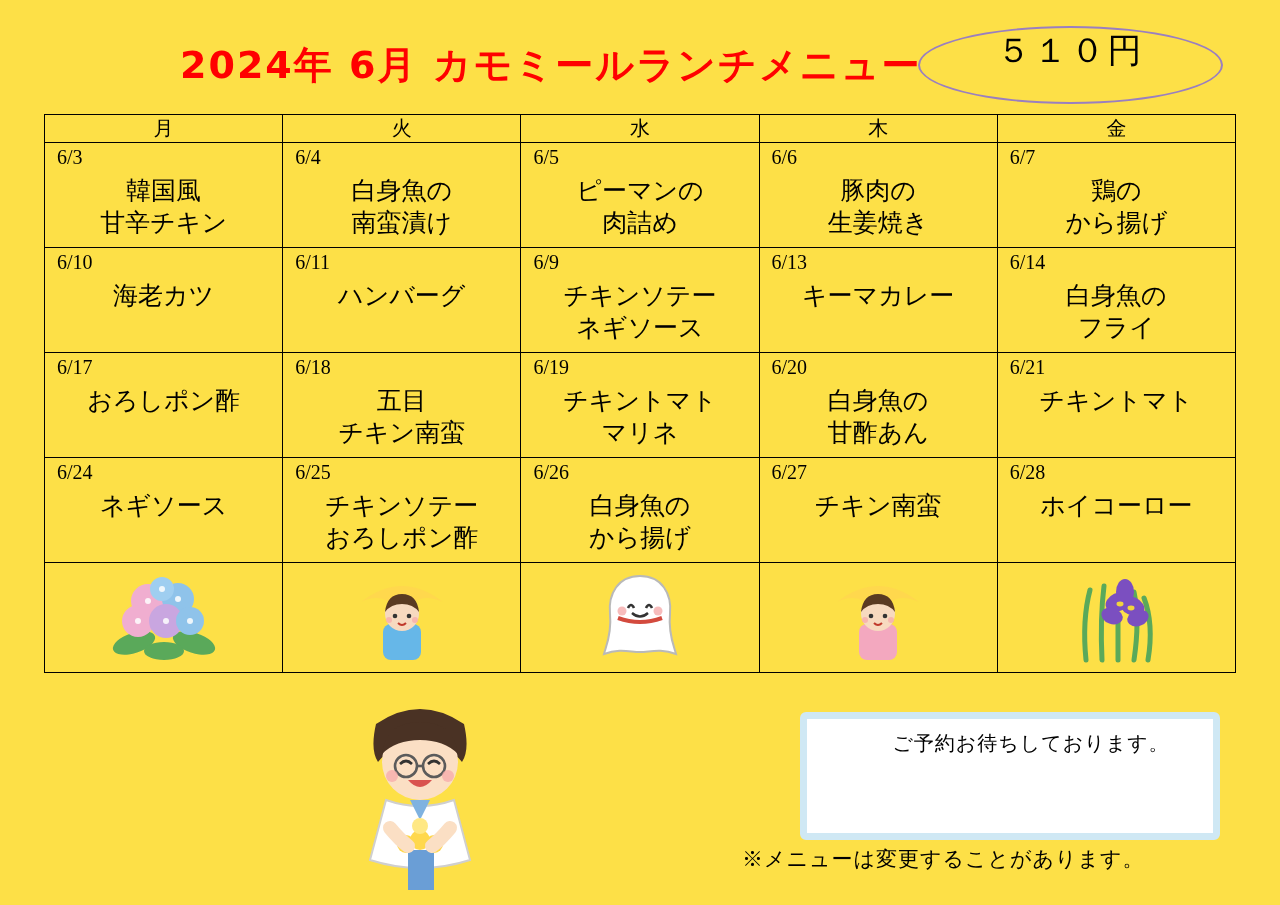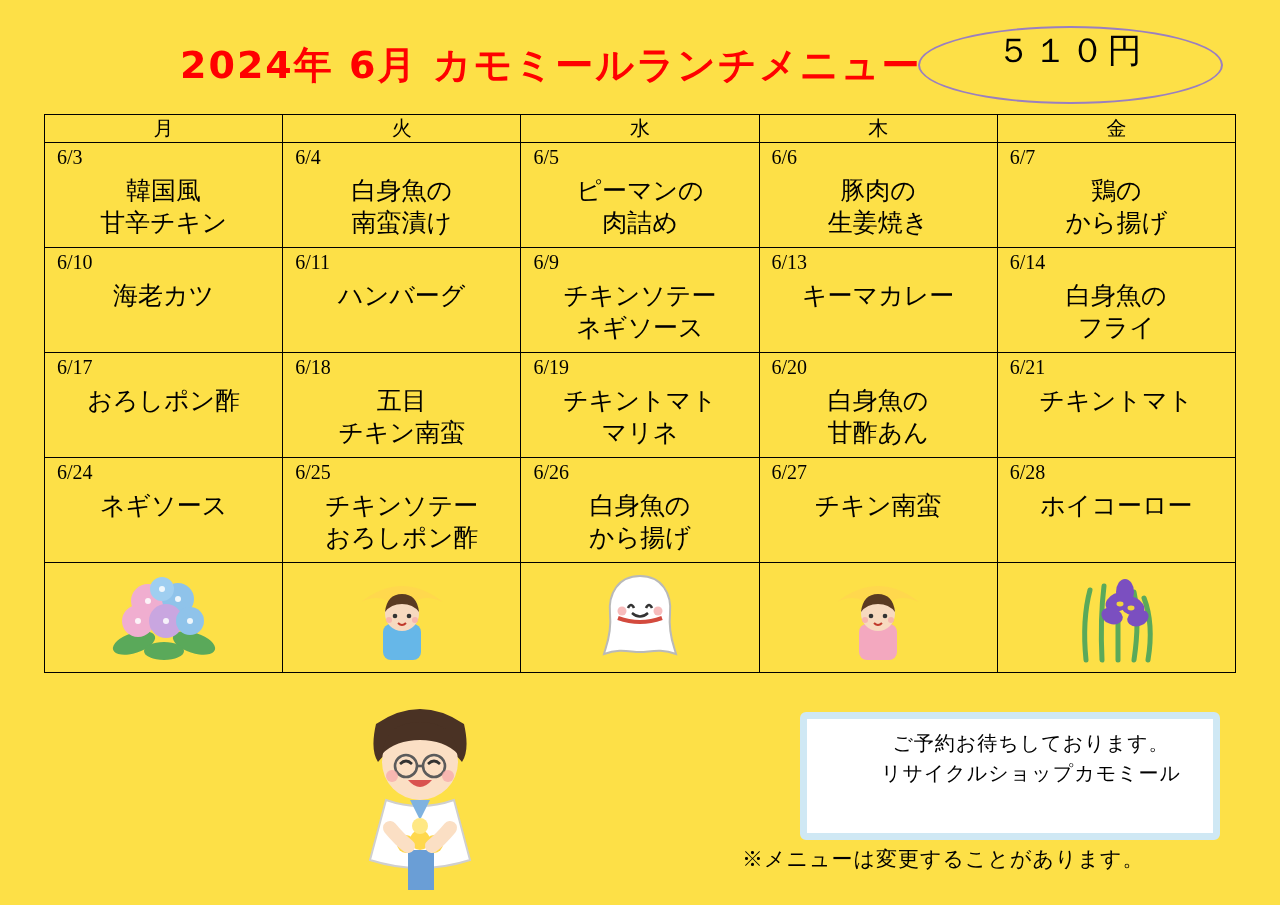--- a/index.html
+++ b/index.html
@@ -404,18 +404,17 @@
       <circle cx="104" cy="144" r="9" fill="#ffd84d"></circle>
       <circle cx="90" cy="126" r="8" fill="#ffe884"></circle>
       <path d="M60 128 Q70 140 78 146" stroke="#fbdfc4" stroke-width="14" fill="none" stroke-linecap="round"></path>
       <path d="M120 128 Q110 140 102 146" stroke="#fbdfc4" stroke-width="14" fill="none" stroke-linecap="round"></path>
     </svg>
   </span>
 
   <div class="footer-box"></div>
   <div class="footer-lines">
     <div>ご予約お待ちしております。</div>
-    <div>リサイクルショップカモミール</div>
   </div>
 
   <div class="note">※メニューは変更することがあります。</div>
 
 </div>
 
 </body></html>

